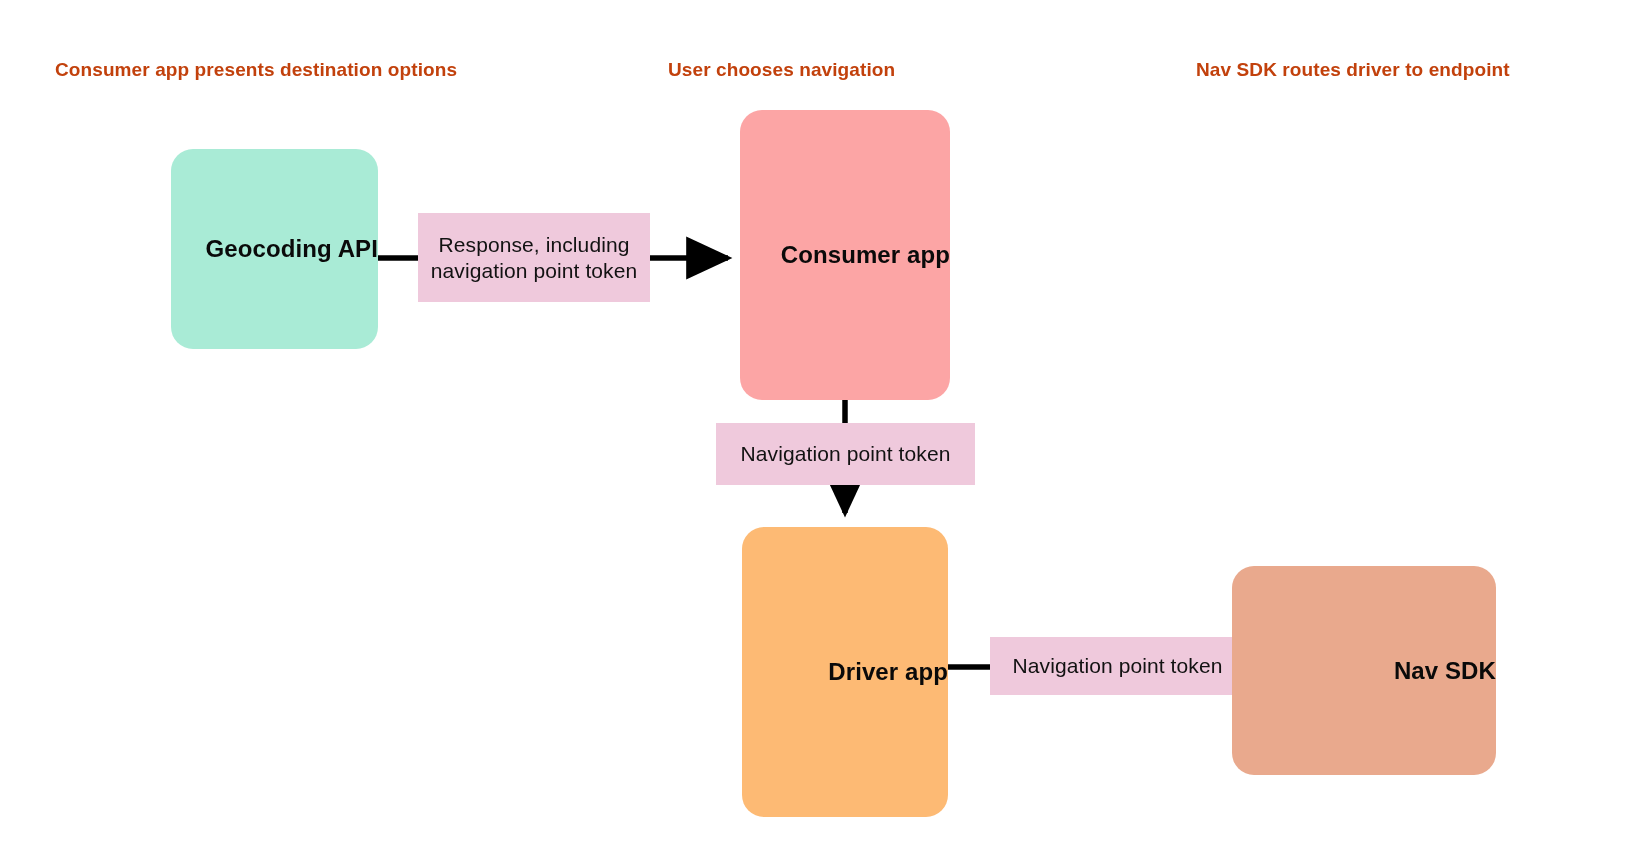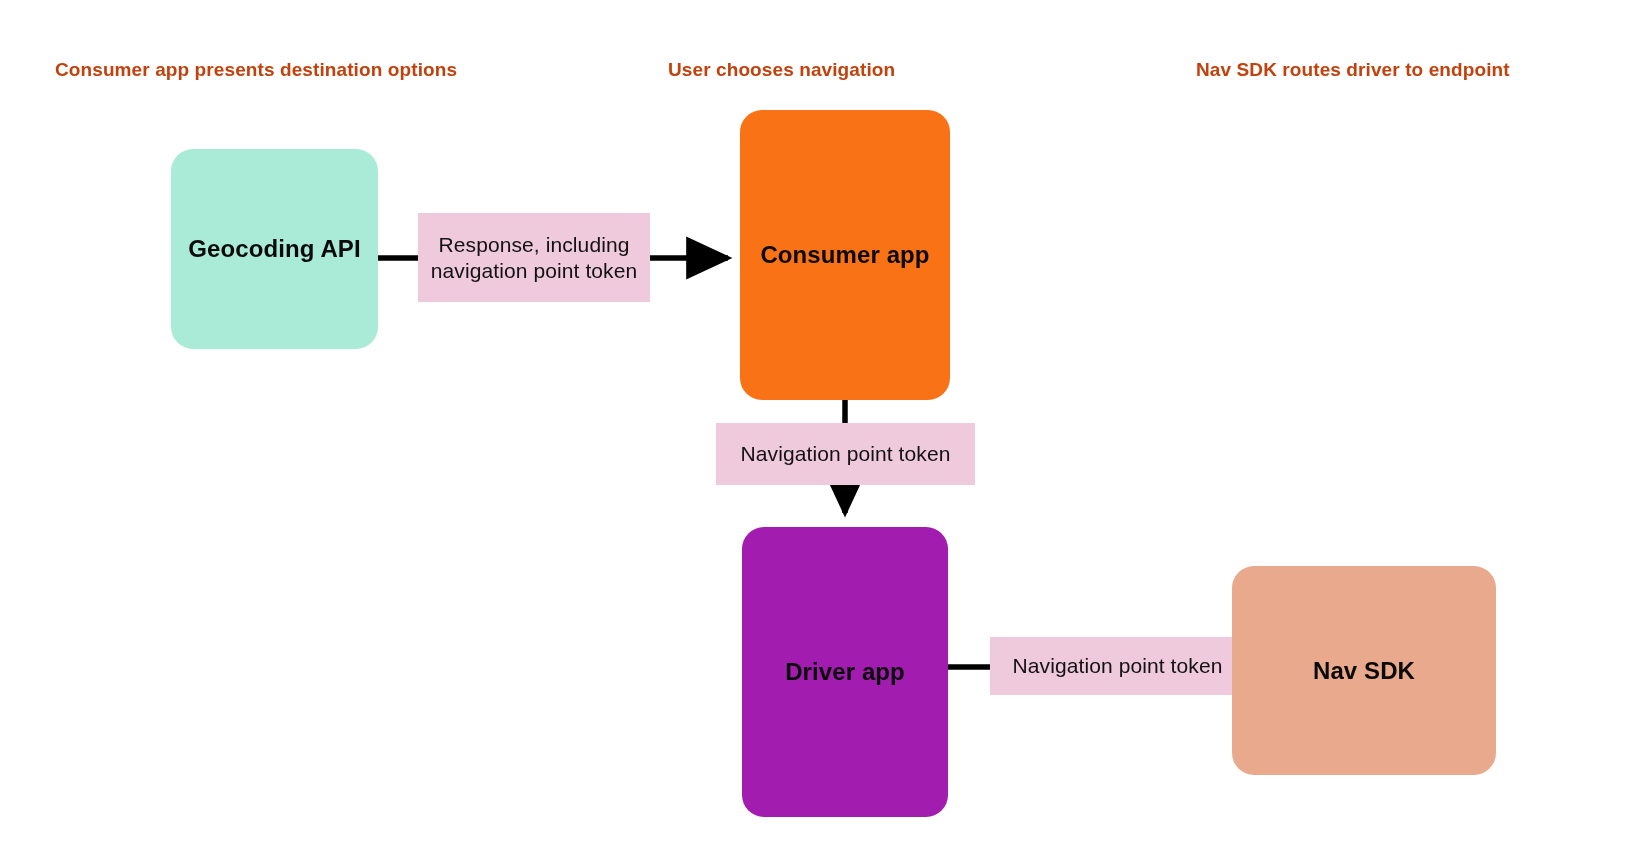--- a/index.html
+++ b/index.html
@@ -30,21 +30,21 @@
     font-weight: 700;
     letter-spacing: 0.1px;
   }
 
   
   .node-box {
     position: absolute;
     border-radius: 22px;
     display: flex;
     align-items: center;
-    justify-content: center;
+    justify-content: flex-end;
     box-sizing: border-box;
   }
   .node-label {
     font-size: 24px;
     font-weight: bold;
     color: #0a0a0a;
     text-align: center;
     letter-spacing: 0.1px;
     white-space: nowrap;
   }
@@ -112,29 +112,29 @@
   </svg>
 
   <div class="node-box" style="left:171px; top:149px; width:207px; height:200px; background:#a9ebd6;">
     <span class="node-label">Geocoding API</span>
   </div>
 
   <div class="edge-chip" style="left:418px; top:213px; width:232px; height:89px;">
     <span class="edge-chip-label">Response, including navigation point token</span>
   </div>
 
-  <div class="node-box" style="left:740px; top:110px; width:210px; height:290px; background:#f97316;">
+  <div class="node-box" style="left:740px; top:110px; width:210px; height:290px; background:#fca5a5;">
     <span class="node-label">Consumer app</span>
   </div>
 
   <div class="edge-chip" style="left:716px; top:423px; width:259px; height:62px;">
     <span class="edge-chip-label">Navigation point token</span>
   </div>
 
-  <div class="node-box" style="left:742px; top:527px; width:206px; height:290px; background:#a21caf;">
+  <div class="node-box" style="left:742px; top:527px; width:206px; height:290px; background:#fdba74;">
     <span class="node-label">Driver app</span>
   </div>
 
   <div class="edge-chip" style="left:990px; top:637px; width:255px; height:58px;">
     <span class="edge-chip-label">Navigation point token</span>
   </div>
 
   <div class="node-box" style="left:1232px; top:566px; width:264px; height:209px; background:#e9a98d;">
     <span class="node-label">Nav SDK</span>
   </div>

